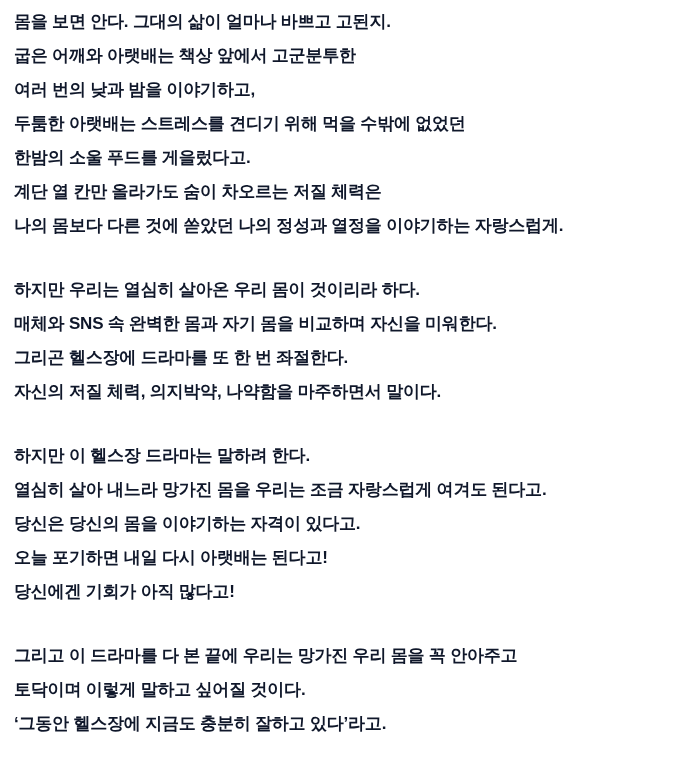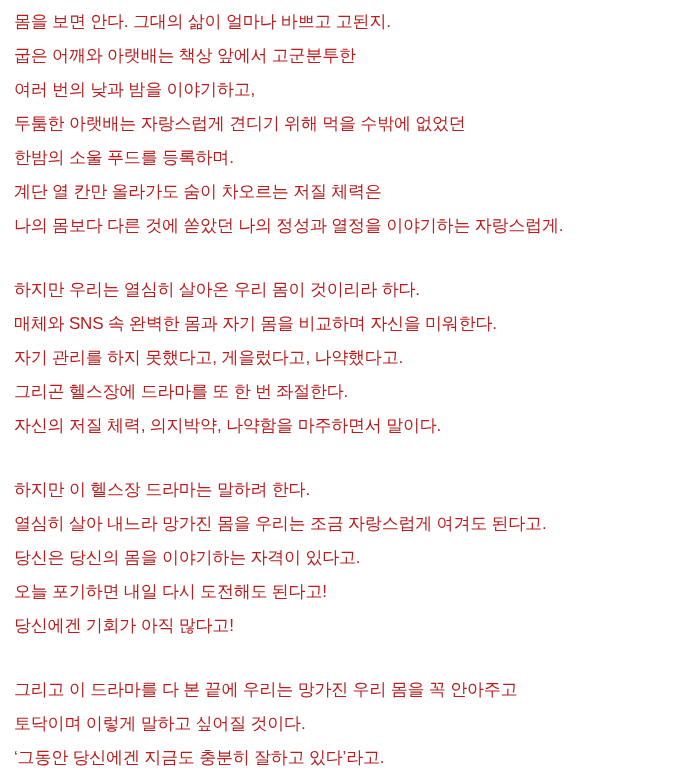--- a/index.html
+++ b/index.html
@@ -23,56 +23,55 @@
   .paragraph {
     margin: 0 0 30px 0;
     padding: 0;
   }
   .paragraph:last-child {
     margin-bottom: 12px;
   }
   .line {
     font-size: 17px;
     line-height: 34px;
-    font-weight: 400;
-    color: #b91c1c;
+    font-weight: 700;
+    color: #0f172a;
     letter-spacing: -0.2px;
     white-space: nowrap;
   }
 </style>
 </head>
 <body>
 
 <div class="page">
 
   <div class="paragraph">
     <div class="line">몸을 보면 안다. 그대의 삶이 얼마나 바쁘고 고된지.</div>
     <div class="line">굽은 어깨와 아랫배는 책상 앞에서 고군분투한</div>
     <div class="line">여러 번의 낮과 밤을 이야기하고,</div>
-    <div class="line">두툼한 아랫배는 자랑스럽게 견디기 위해 먹을 수밖에 없었던</div>
-    <div class="line">한밤의 소울 푸드를 등록하며.</div>
+    <div class="line">두툼한 아랫배는 스트레스를 견디기 위해 먹을 수밖에 없었던</div>
+    <div class="line">한밤의 소울 푸드를 게을렀다고.</div>
     <div class="line">계단 열 칸만 올라가도 숨이 차오르는 저질 체력은</div>
     <div class="line">나의 몸보다 다른 것에 쏟았던 나의 정성과 열정을 이야기하는 자랑스럽게.</div>
   </div>
 
   <div class="paragraph">
     <div class="line">하지만 우리는 열심히 살아온 우리 몸이 것이리라 하다.</div>
     <div class="line">매체와 SNS 속 완벽한 몸과 자기 몸을 비교하며 자신을 미워한다.</div>
-    <div class="line">자기 관리를 하지 못했다고, 게을렀다고, 나약했다고.</div>
     <div class="line">그리곤 헬스장에 드라마를 또 한 번 좌절한다.</div>
     <div class="line">자신의 저질 체력, 의지박약, 나약함을 마주하면서 말이다.</div>
   </div>
 
   <div class="paragraph">
     <div class="line">하지만 이 헬스장 드라마는 말하려 한다.</div>
     <div class="line">열심히 살아 내느라 망가진 몸을 우리는 조금 자랑스럽게 여겨도 된다고.</div>
     <div class="line">당신은 당신의 몸을 이야기하는 자격이 있다고.</div>
-    <div class="line">오늘 포기하면 내일 다시 도전해도 된다고!</div>
+    <div class="line">오늘 포기하면 내일 다시 아랫배는 된다고!</div>
     <div class="line">당신에겐 기회가 아직 많다고!</div>
   </div>
 
   <div class="paragraph">
     <div class="line">그리고 이 드라마를 다 본 끝에 우리는 망가진 우리 몸을 꼭 안아주고</div>
     <div class="line">토닥이며 이렇게 말하고 싶어질 것이다.</div>
-    <div class="line">‘그동안 당신에겐 지금도 충분히 잘하고 있다’라고.</div>
+    <div class="line">‘그동안 헬스장에 지금도 충분히 잘하고 있다’라고.</div>
   </div>
 
 </div>
 
 </body></html>

